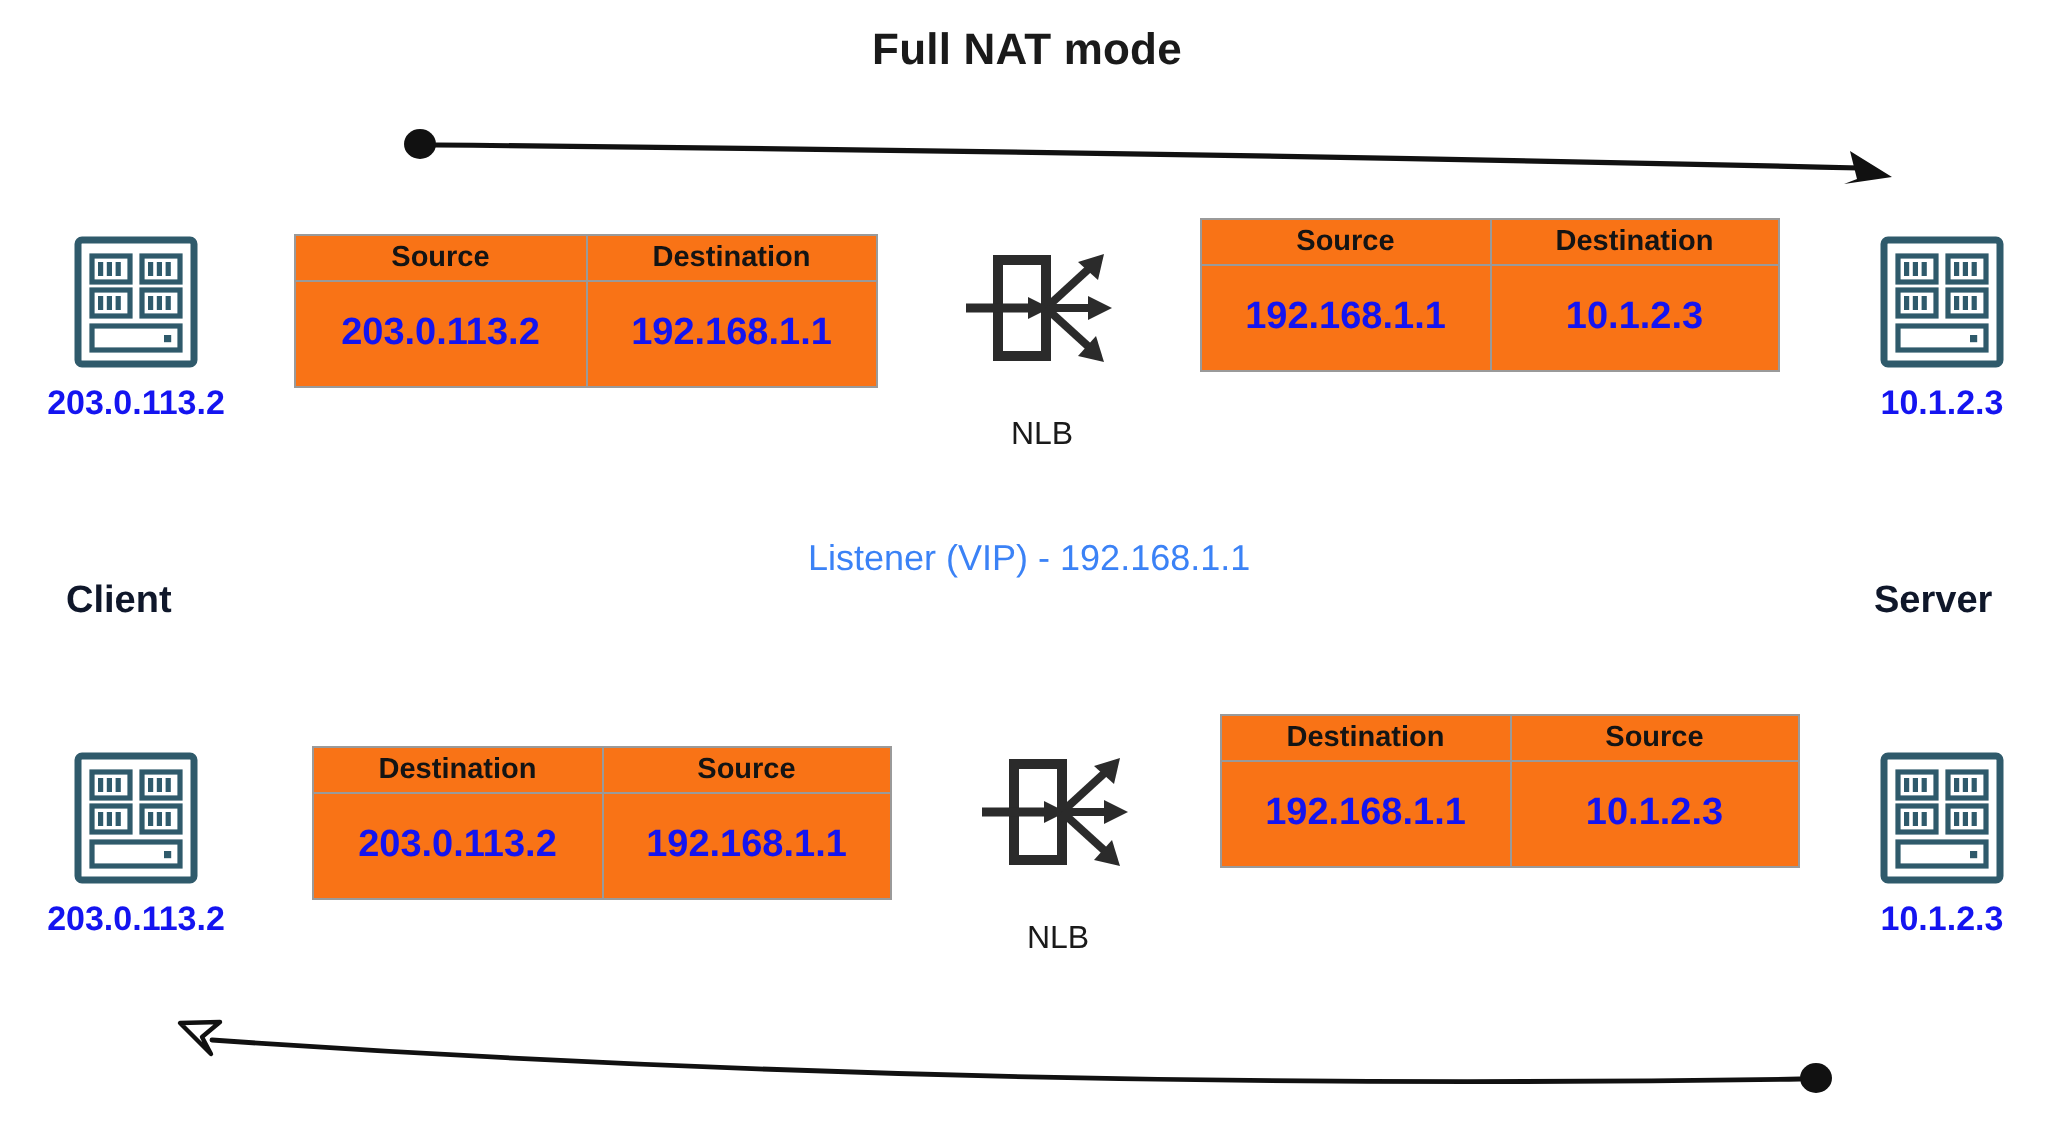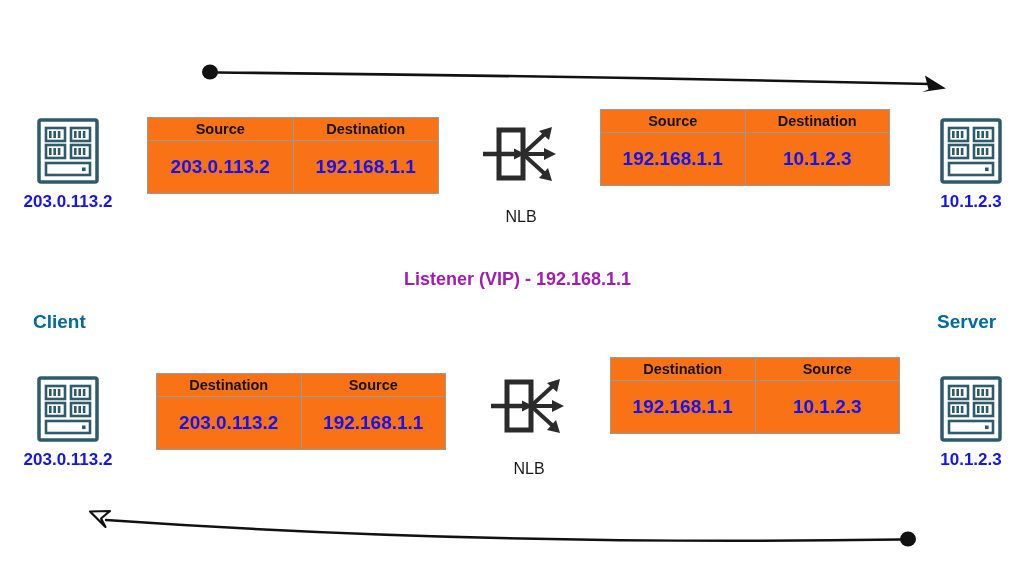--- a/index.html
+++ b/index.html
@@ -97,37 +97,37 @@
     margin-top: 16px;
     font-size: 16px;
     color: #1a1a1a;
   }
 
   
   .side-label {
     position: absolute;
     font-size: 19px;
     font-weight: bold;
-    color: #0369a1;
+    color: #0f172a;
     white-space: nowrap;
-    margin-top: 21px;
   }
   .vip-label {
     position: absolute;
     font-size: 18px;
-    font-weight: bold;
-    color: #a21caf;
+    font-weight: normal;
+    color: #3b82f6;
     white-space: nowrap;
   }
 </style>
 </head>
 <body>
 
 <div id="canvas">
 
+  <div class="title">Full NAT mode</div>
 
   <svg class="arrows" viewBox="0 0 1027 562" width="1027" height="562">
 
     <g>
       <ellipse cx="210" cy="72" rx="8" ry="7.5" fill="#111111"></ellipse>
       <path d="M 218 72.5 Q 580 76 930 84" fill="none" stroke="#111111" stroke-width="2.6" stroke-linecap="round"></path>
       <path d="M 946 88.5 L 925 75.5 L 928.5 89.5 L 922 92 Z" fill="#111111"></path>
     </g>
 
     <g>

